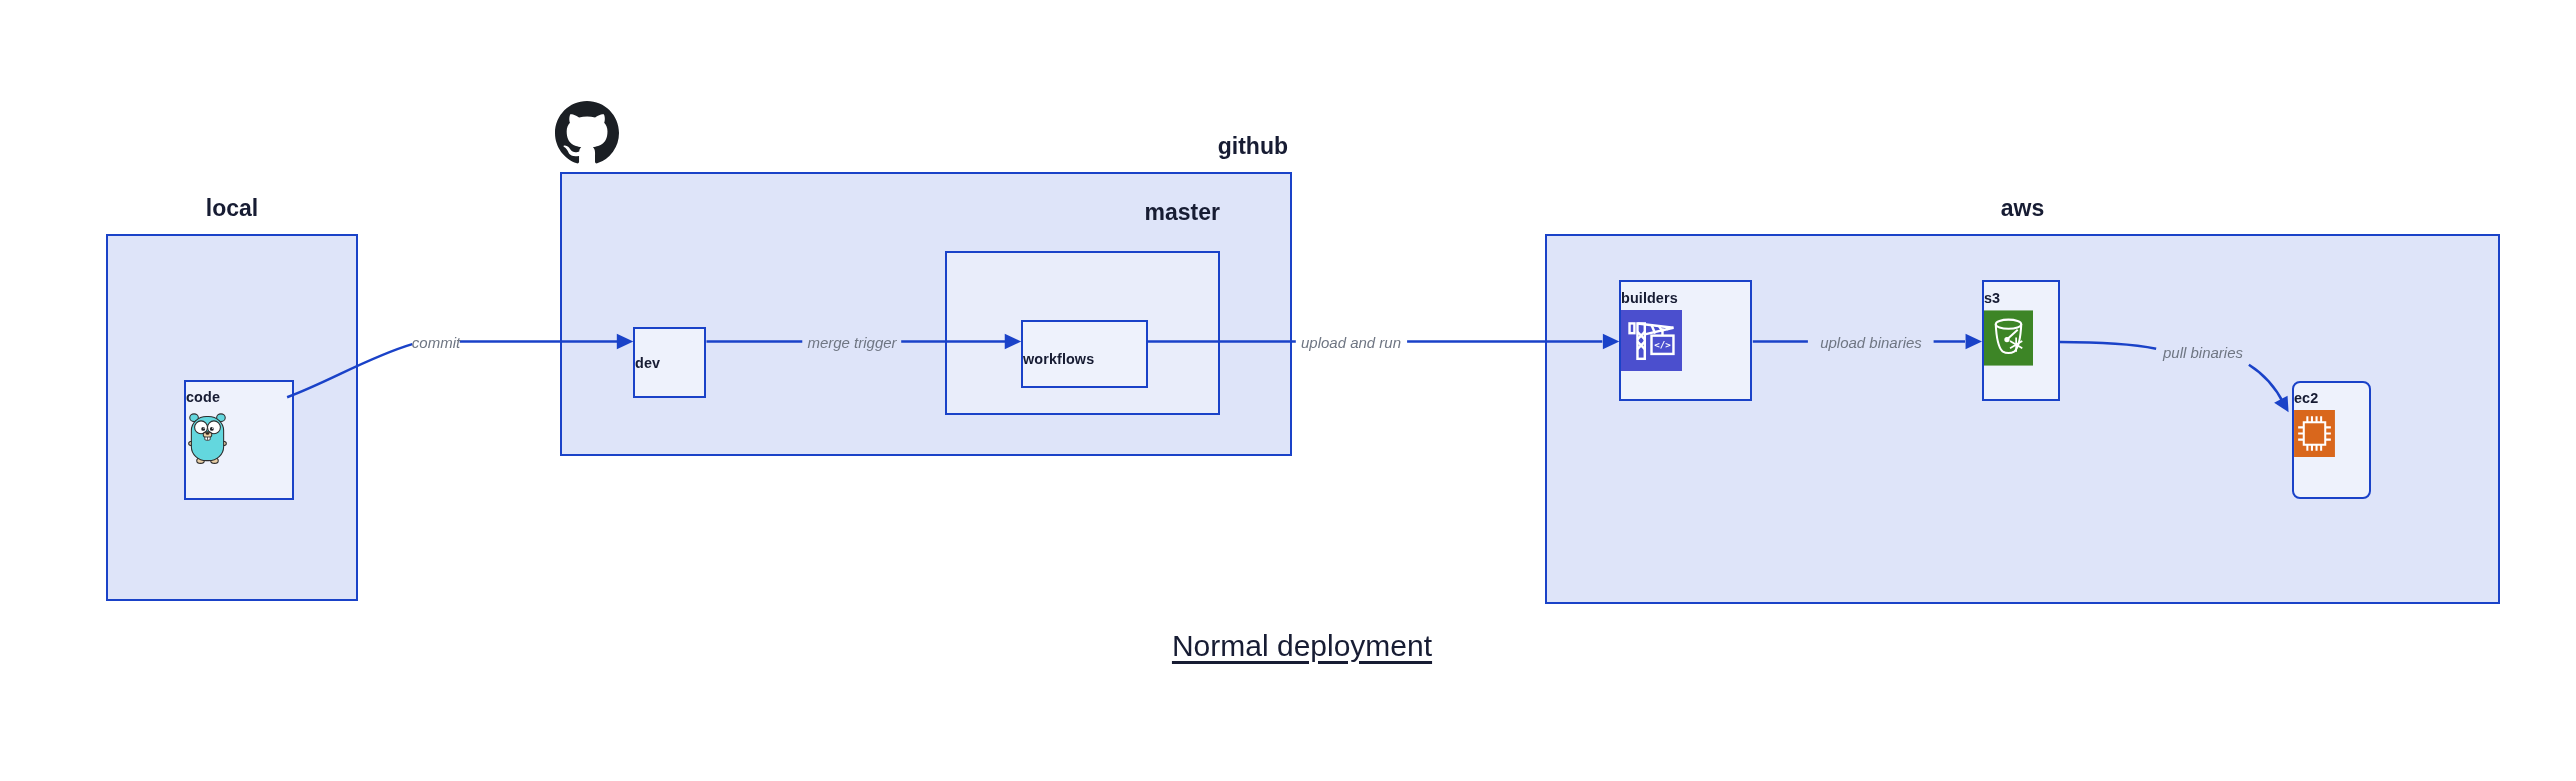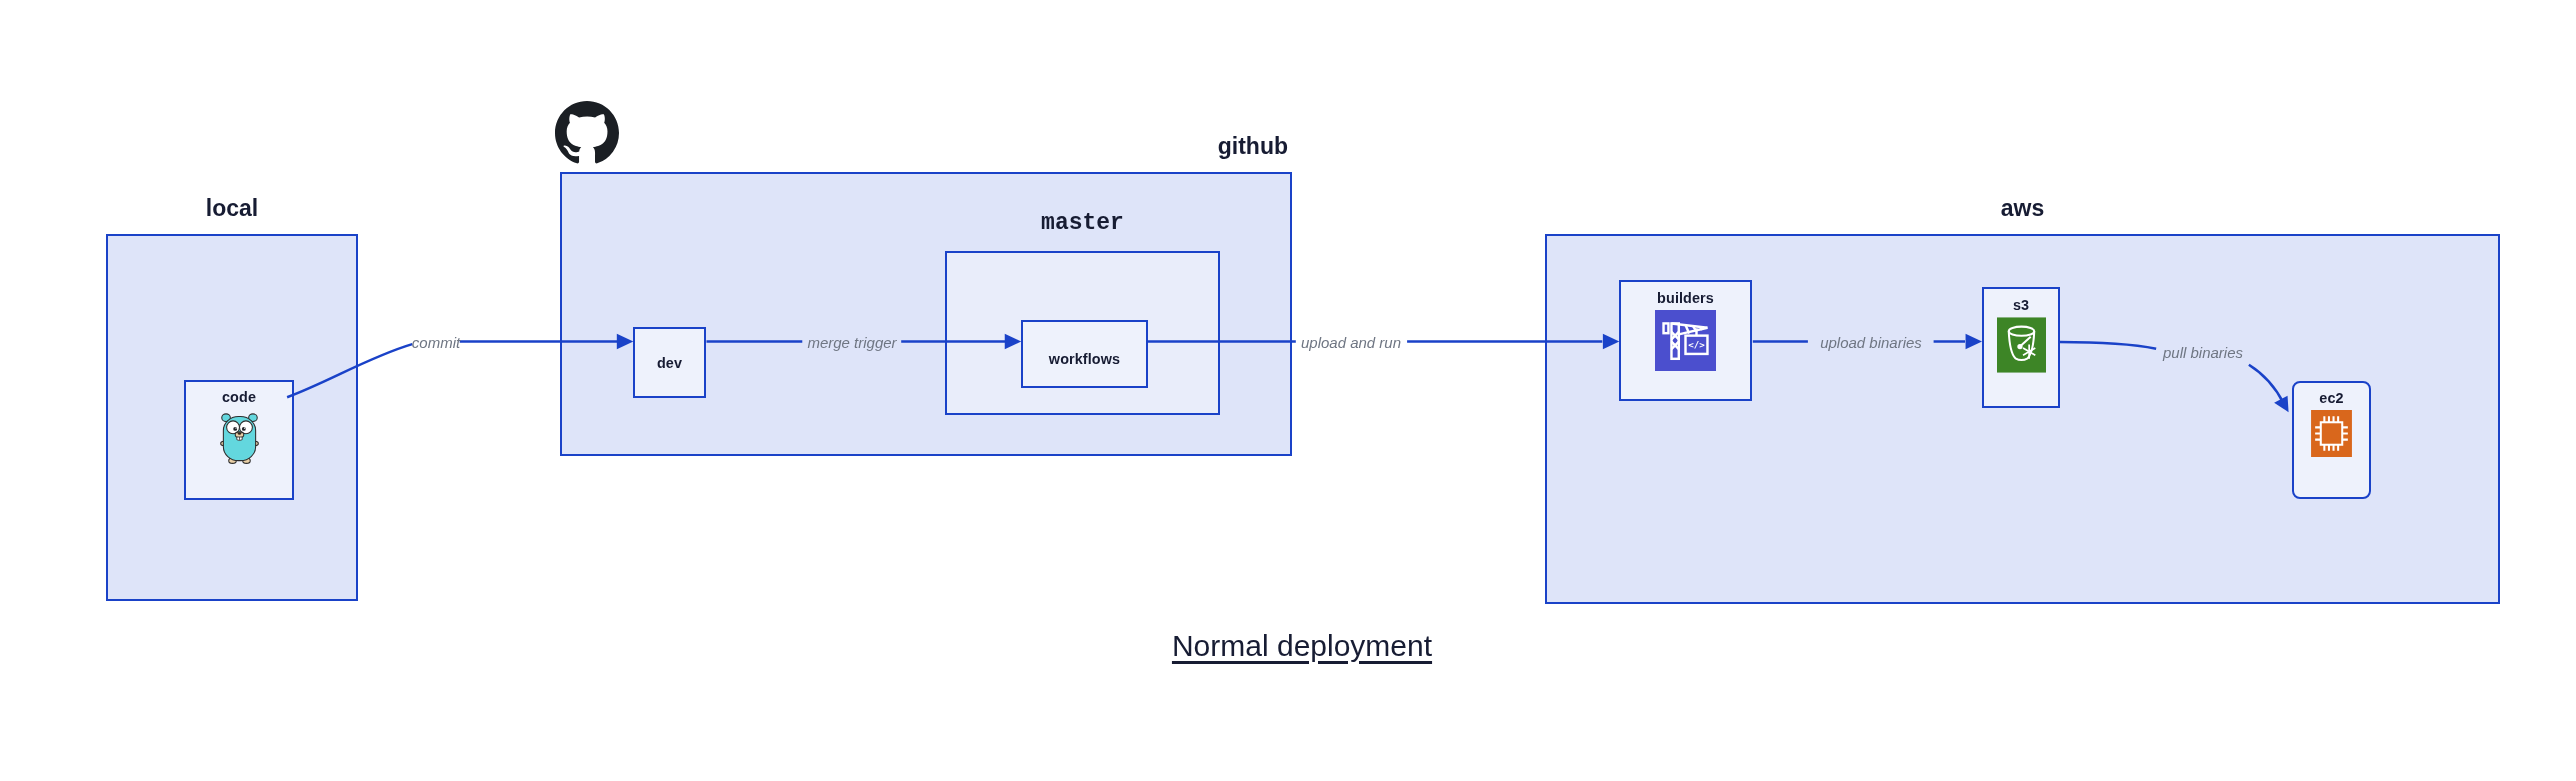--- a/index.html
+++ b/index.html
@@ -10,45 +10,45 @@
     --dark:#171c33;
     --gray:#6f7683;
   }
   html,body{margin:0;padding:0;background:#ffffff;}
   #canvas{
     position:relative;width:2604px;height:781px;background:#ffffff;
     font-family:"Liberation Sans", sans-serif;overflow:hidden;
   }
   .box{position:absolute;box-sizing:border-box;background:var(--container-fill);border:2.6px solid var(--blue);}
   .node{position:absolute;box-sizing:border-box;background:var(--node-fill);border:2.1px solid var(--blue);
-        display:flex;flex-direction:column;align-items:center;z-index:1;}
+        display:flex;flex-direction:column;z-index:1;}
   .container-label{position:absolute;color:var(--dark);font-size:23px;font-weight:600;z-index:1;}
   .node-label{color:var(--dark);font-size:14.4px;font-weight:bold;letter-spacing:0.1px;}
   .edge-label{position:absolute;transform:translate(-50%,-50%);color:var(--gray);
               font-size:15px;font-style:italic;font-weight:500;white-space:nowrap;z-index:3;}
   #svg-overlay{position:absolute;left:0;top:0;z-index:2;pointer-events:none;}
 
   
   #box-local   {left:106px;  top:234px; width:252px;  height:367px;}
   #box-github  {left:560px; top:172px; width:732px; height:284px;}
   #box-master  {left:945px; top:251px; width:275px;  height:164px; background:var(--master-fill); z-index:1;}
   #box-aws     {left:1545px; top:234px; width:955px; height:370px;}
 
   
   #lbl-local  {left:106px;  top:195px; width:252px;  text-align:center;}
   #lbl-github {left:560px; top:133px; width:728px; text-align:right;}
-  #lbl-master {left:945px; top:210px; width:275px;  text-align:center; z-index:2;font-family:Liberation Mono, monospace;}
+  #lbl-master {left:945px; top:199px; width:275px;  text-align:right; z-index:2;}
   #lbl-aws    {left:1545px; top:195px; width:955px; text-align:center;}
 
   
   #node-code      {left:184px;  top:380px; width:110px; height:120px; padding-top:7.2px;}
   #node-dev       {left:633px; top:307px; width:73px; height:71px; justify-content:center;margin-top:20px;}
   #node-workflows {left:1021px; top:320px; width:127px; height:68px; padding-top:29px; z-index:2;}
   #node-builders  {left:1619px; top:280px; width:133px; height:121px; padding-top:8.2px;}
-  #node-s3        {left:1982px; top:280px; width:78px; height:121px; padding-top:8.2px;margin-top:7px;}
+  #node-s3        {left:1982px; top:280px; width:78px; height:121px; padding-top:8.2px;}
   #node-ec2       {left:2292px; top:381px; width:79px; height:118px; padding-top:7.2px;border-radius:8px;}
   .node .icon{margin-top:4.1px;}
 
   
   #github-logo{position:absolute;left:555px;top:101px;width:64px;height:64px;z-index:2;}
 
   
   #diagram-title{
     position:absolute;left:1128px;top:629px;width:348px;text-align:center;
     color:var(--dark);font-size:30px;font-weight:500;

